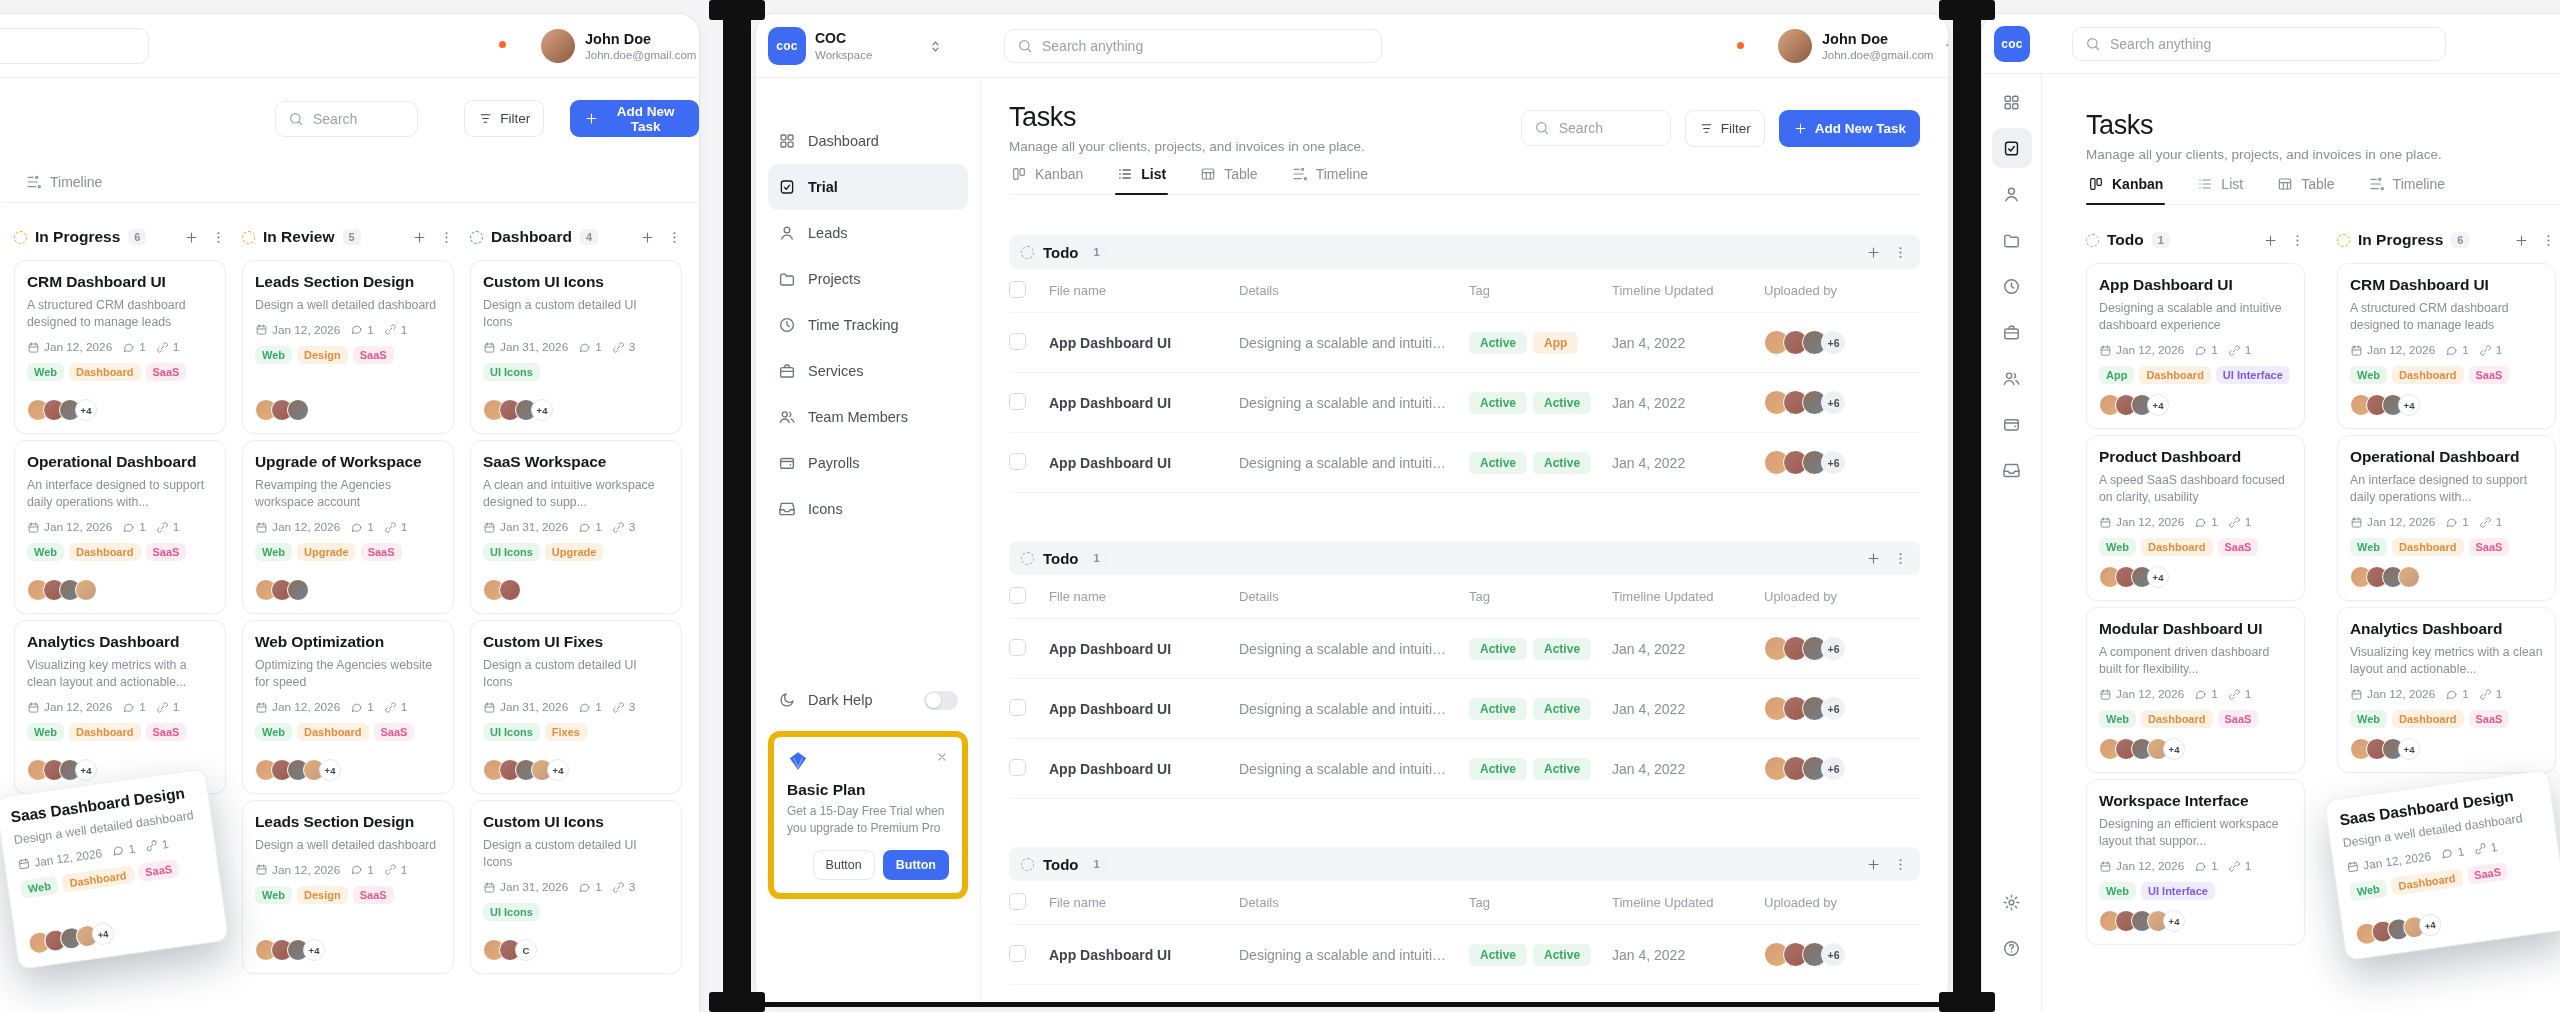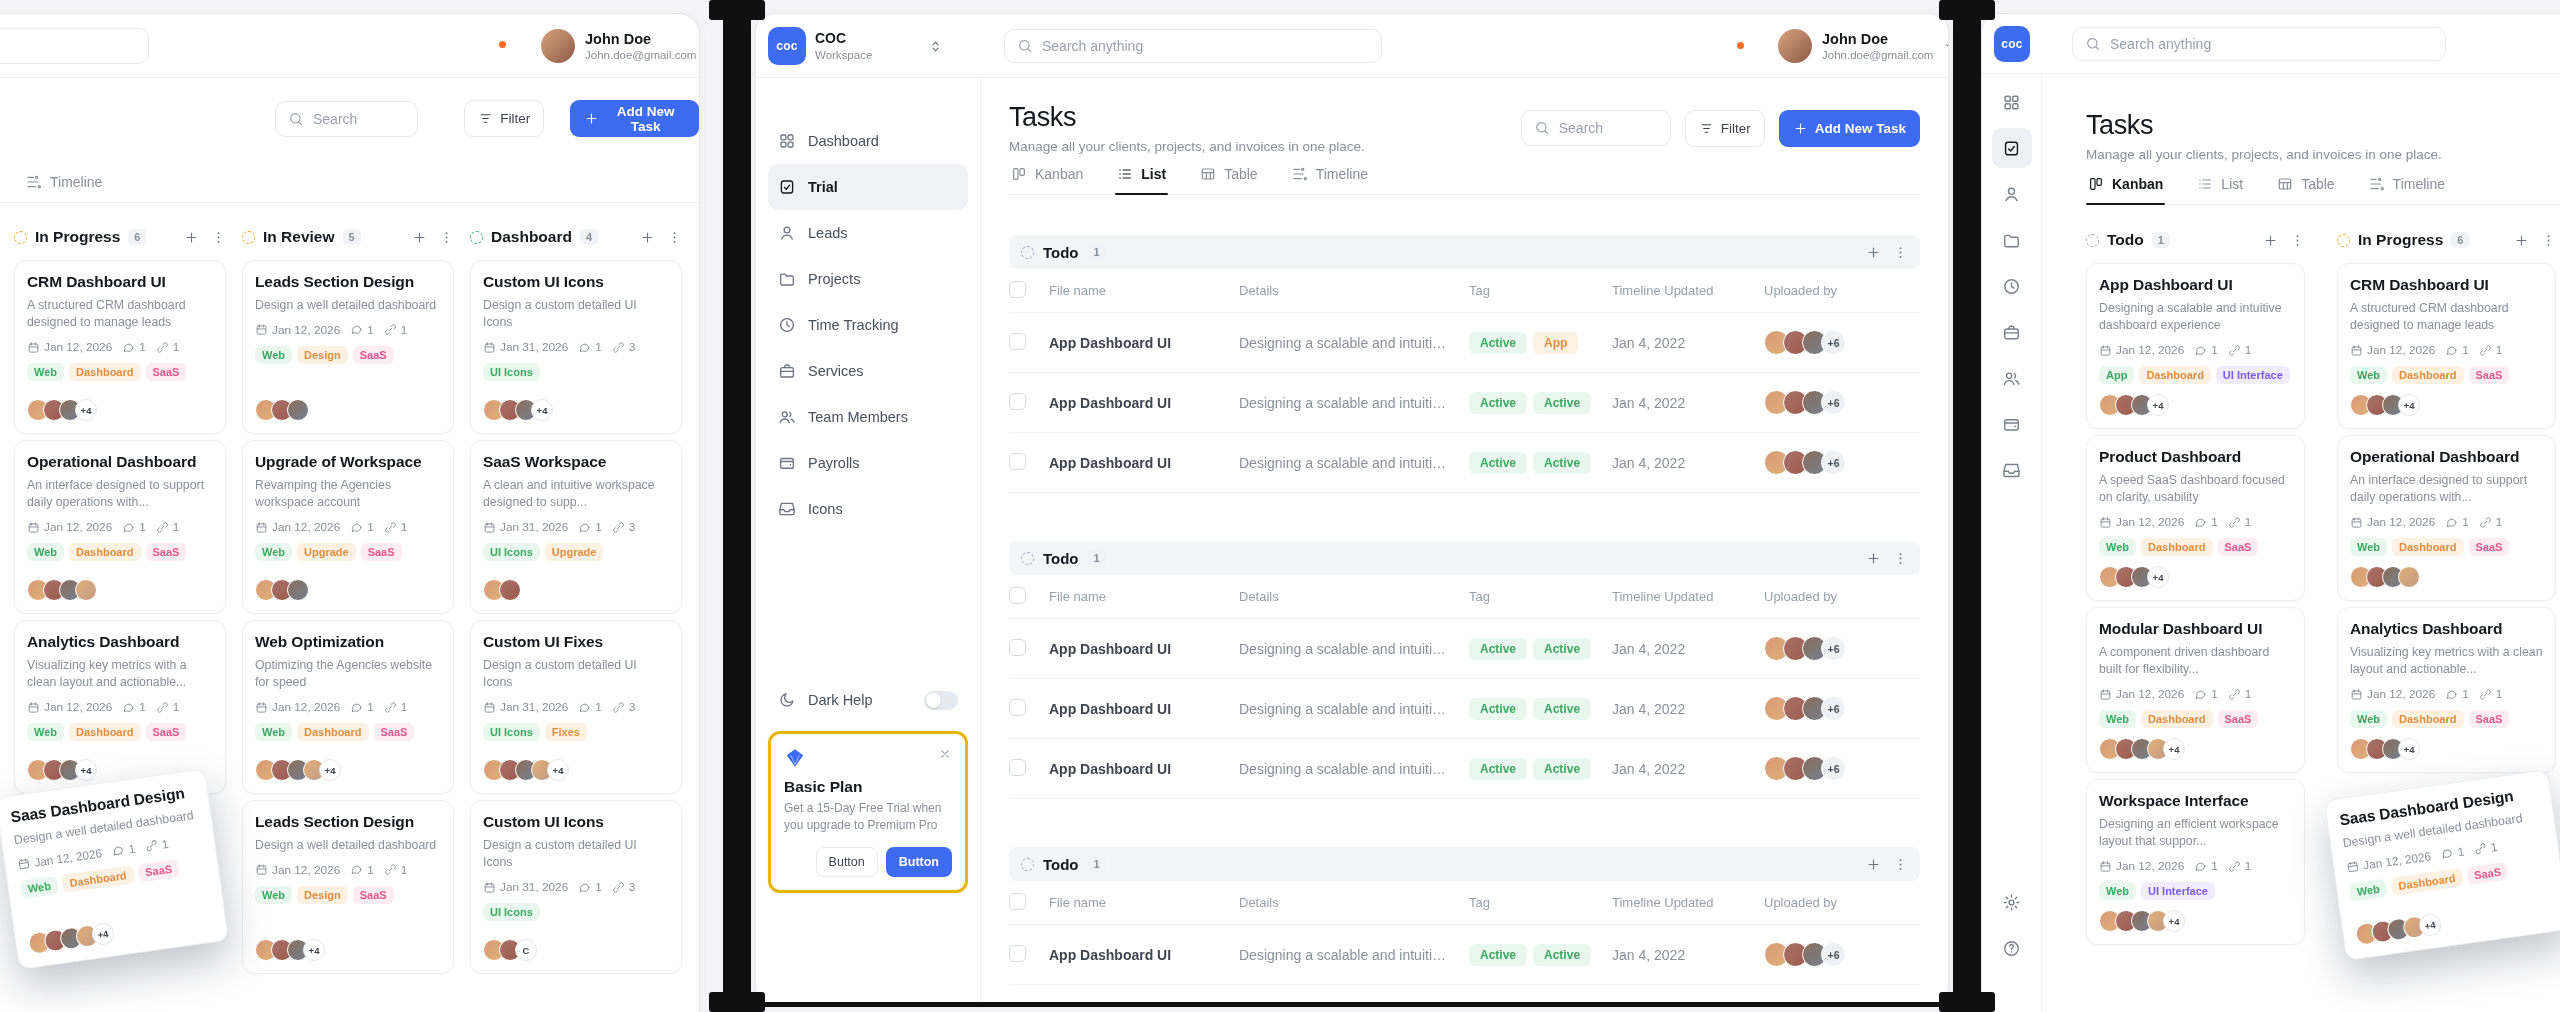--- a/index.html
+++ b/index.html
@@ -100,21 +100,21 @@
   #main-search{position:absolute;left:248px;top:15px;width:378px;height:34px}
   .sidebar{position:absolute;left:0;top:64px;bottom:0;width:225px;border-right:1px solid #EEF0F3}
   #side-nav{padding-top:40px}
   .sitem{display:flex;align-items:center;gap:12px;height:46px;padding:0 10px;margin:0 12px;border-radius:10px;font-size:14.5px;color:#49505A;cursor:pointer}
   .sitem .ic{width:18px;height:18px;color:#6D7682}
   .sitem.active{background:#F1F2F5;color:#16181D;font-weight:700}
   .sitem.active .ic{color:#16181D}
   .side-bottom{position:absolute;left:0;right:0;top:599px}
   .toggle{margin-left:auto;width:34px;height:19px;border-radius:10px;background:#E6E9ED;position:relative;cursor:pointer;flex:none}
   .toggle .knob{position:absolute;left:2px;top:2px;width:15px;height:15px;background:#fff;border-radius:50%;box-shadow:0 1px 2px rgba(0,0,0,.18)}
-  .plan-card{margin:8px 12px 0;border:3px solid #eab308;border-radius:12px;padding:13px;background:#fff;box-shadow:0 1px 3px rgba(16,24,40,.05)}
+  .plan-card{margin:8px 12px 0;border:6px solid #eab308;border-radius:12px;padding:13px;background:#fff;box-shadow:0 1px 3px rgba(16,24,40,.05)}
   .plan-top{display:flex;align-items:flex-start}
   .plan-diamond{color:var(--accent,#3D6BF2);display:flex}
   .plan-diamond .ic{width:22px;height:22px}
   .plan-close{margin-left:auto;color:#9AA1AB;cursor:pointer;display:flex}
   .plan-close .ic{width:14px;height:14px}
   .plan-title{font-size:15.5px;font-weight:700;margin-top:9px}
   .plan-desc{font-size:12px;color:#8A8F98;line-height:1.45;margin-top:4px}
   .plan-actions{display:flex;gap:8px;margin-top:12px;justify-content:flex-end}
   .content{position:absolute;left:225px;top:64px;right:0;bottom:0;padding:24px 28px 0;overflow:hidden}
   .page-head{display:flex;align-items:center}

